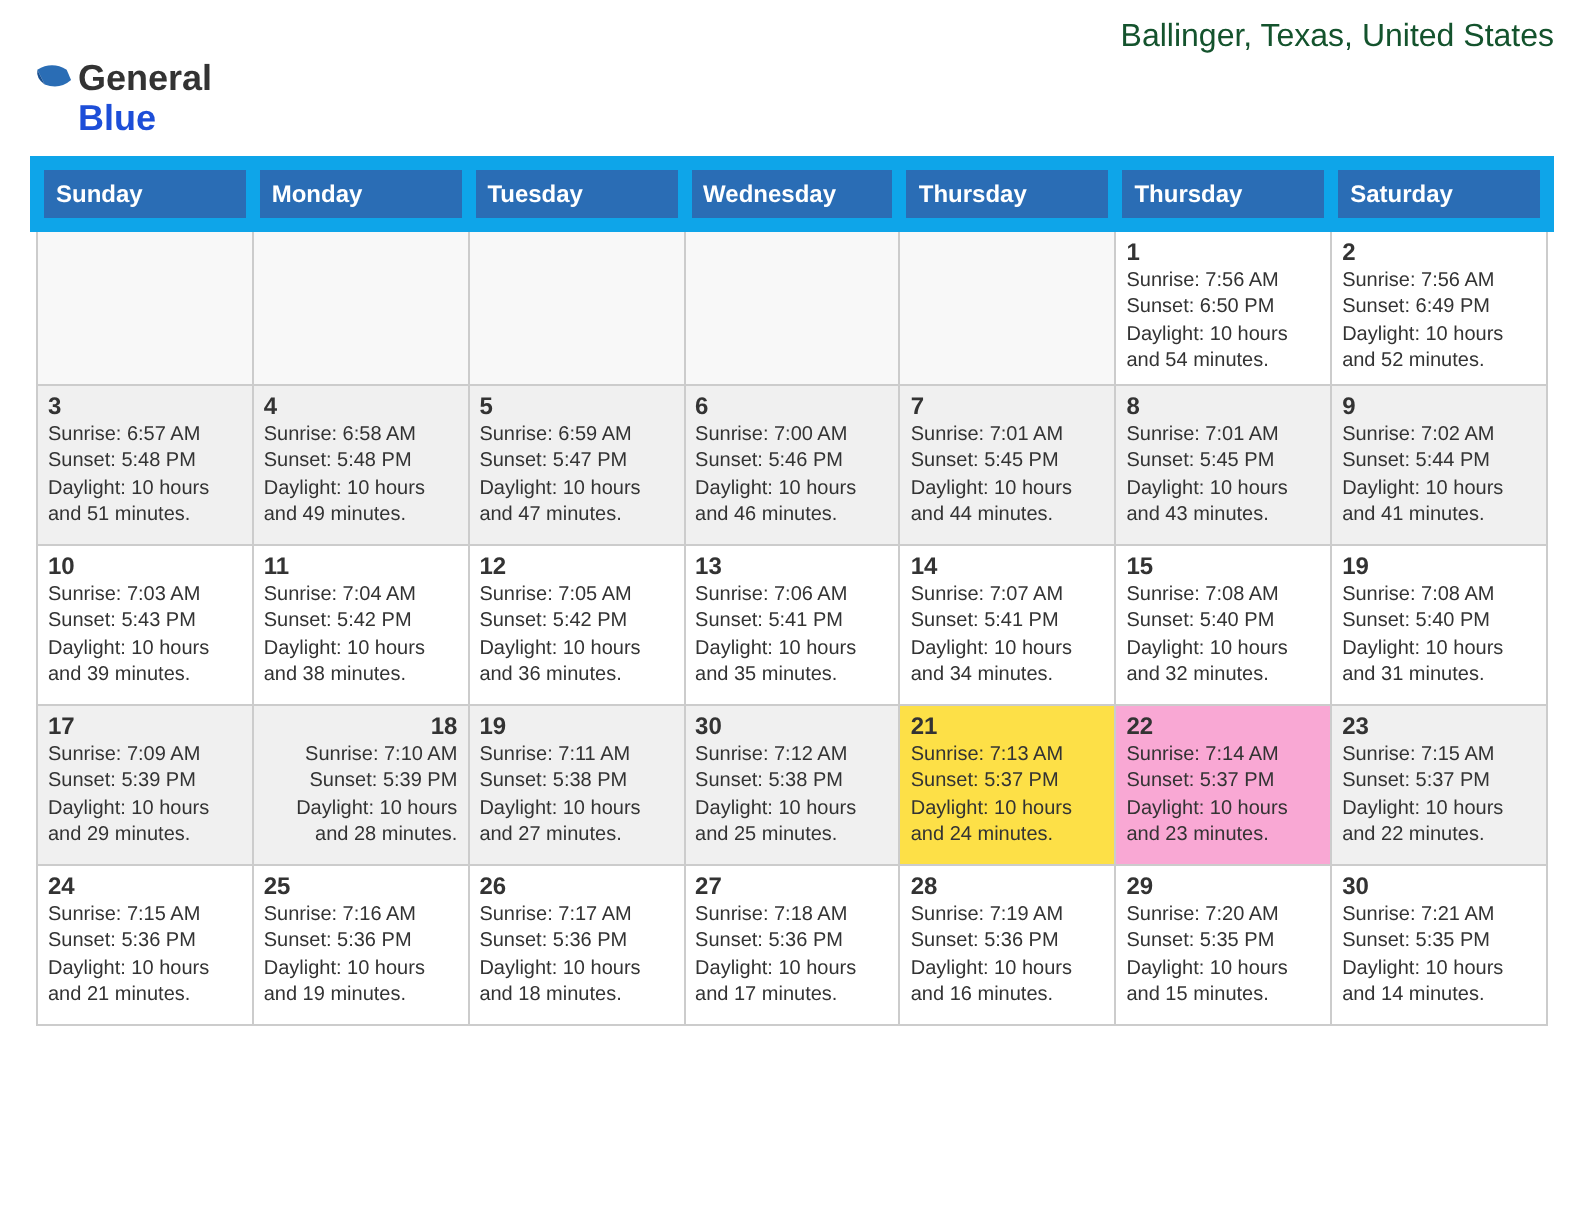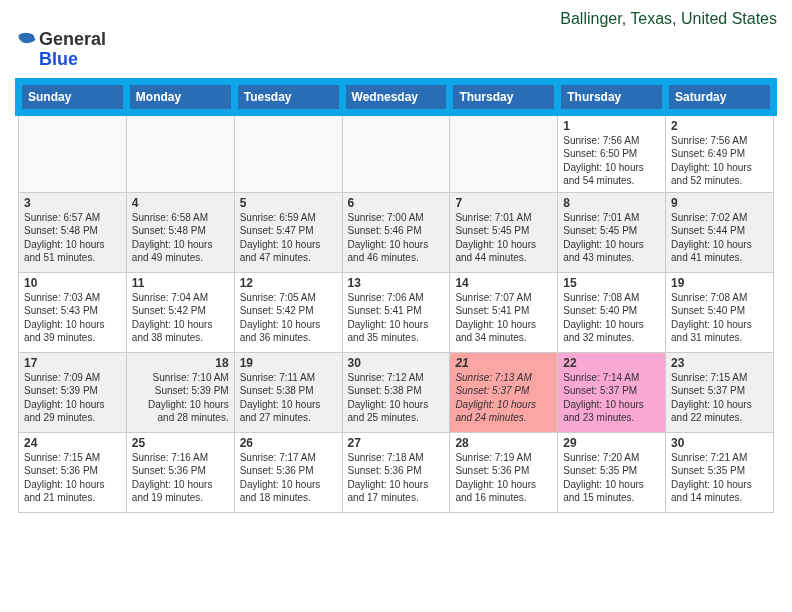--- a/index.html
+++ b/index.html
@@ -169,21 +169,21 @@
             <div class="day-info">Sunrise: 7:10 AM<br>Sunset: 5:39 PM<br>Daylight: 10 hours and 28 minutes.</div>
           </td>
           <td style="background-color: rgb(240, 240, 240);">
             <div class="day-num">19</div>
             <div class="day-info">Sunrise: 7:11 AM<br>Sunset: 5:38 PM<br>Daylight: 10 hours and 27 minutes.</div>
           </td>
           <td style="background-color: rgb(240, 240, 240);">
             <div class="day-num">30</div>
             <div class="day-info">Sunrise: 7:12 AM<br>Sunset: 5:38 PM<br>Daylight: 10 hours and 25 minutes.</div>
           </td>
-          <td style="background-color: #fca5a5; font-style: italic;">
+          <td style="background-color: #fde047;">
             <div class="day-num">21</div>
             <div class="day-info">Sunrise: 7:13 AM<br>Sunset: 5:37 PM<br>Daylight: 10 hours and 24 minutes.</div>
           </td>
           <td style="background-color: #f9a8d4;">
             <div class="day-num">22</div>
             <div class="day-info">Sunrise: 7:14 AM<br>Sunset: 5:37 PM<br>Daylight: 10 hours and 23 minutes.</div>
           </td>
           <td style="background-color: rgb(240, 240, 240);">
             <div class="day-num">23</div>
             <div class="day-info">Sunrise: 7:15 AM<br>Sunset: 5:37 PM<br>Daylight: 10 hours and 22 minutes.</div>

